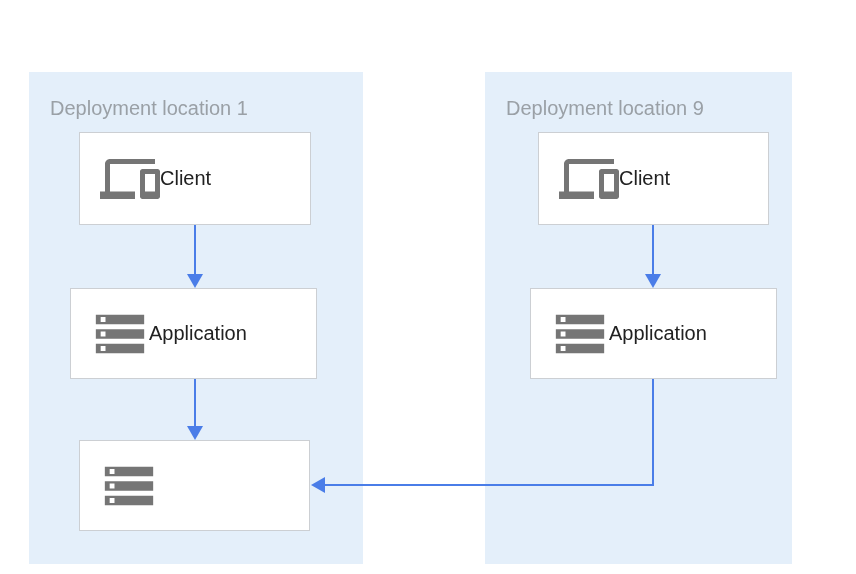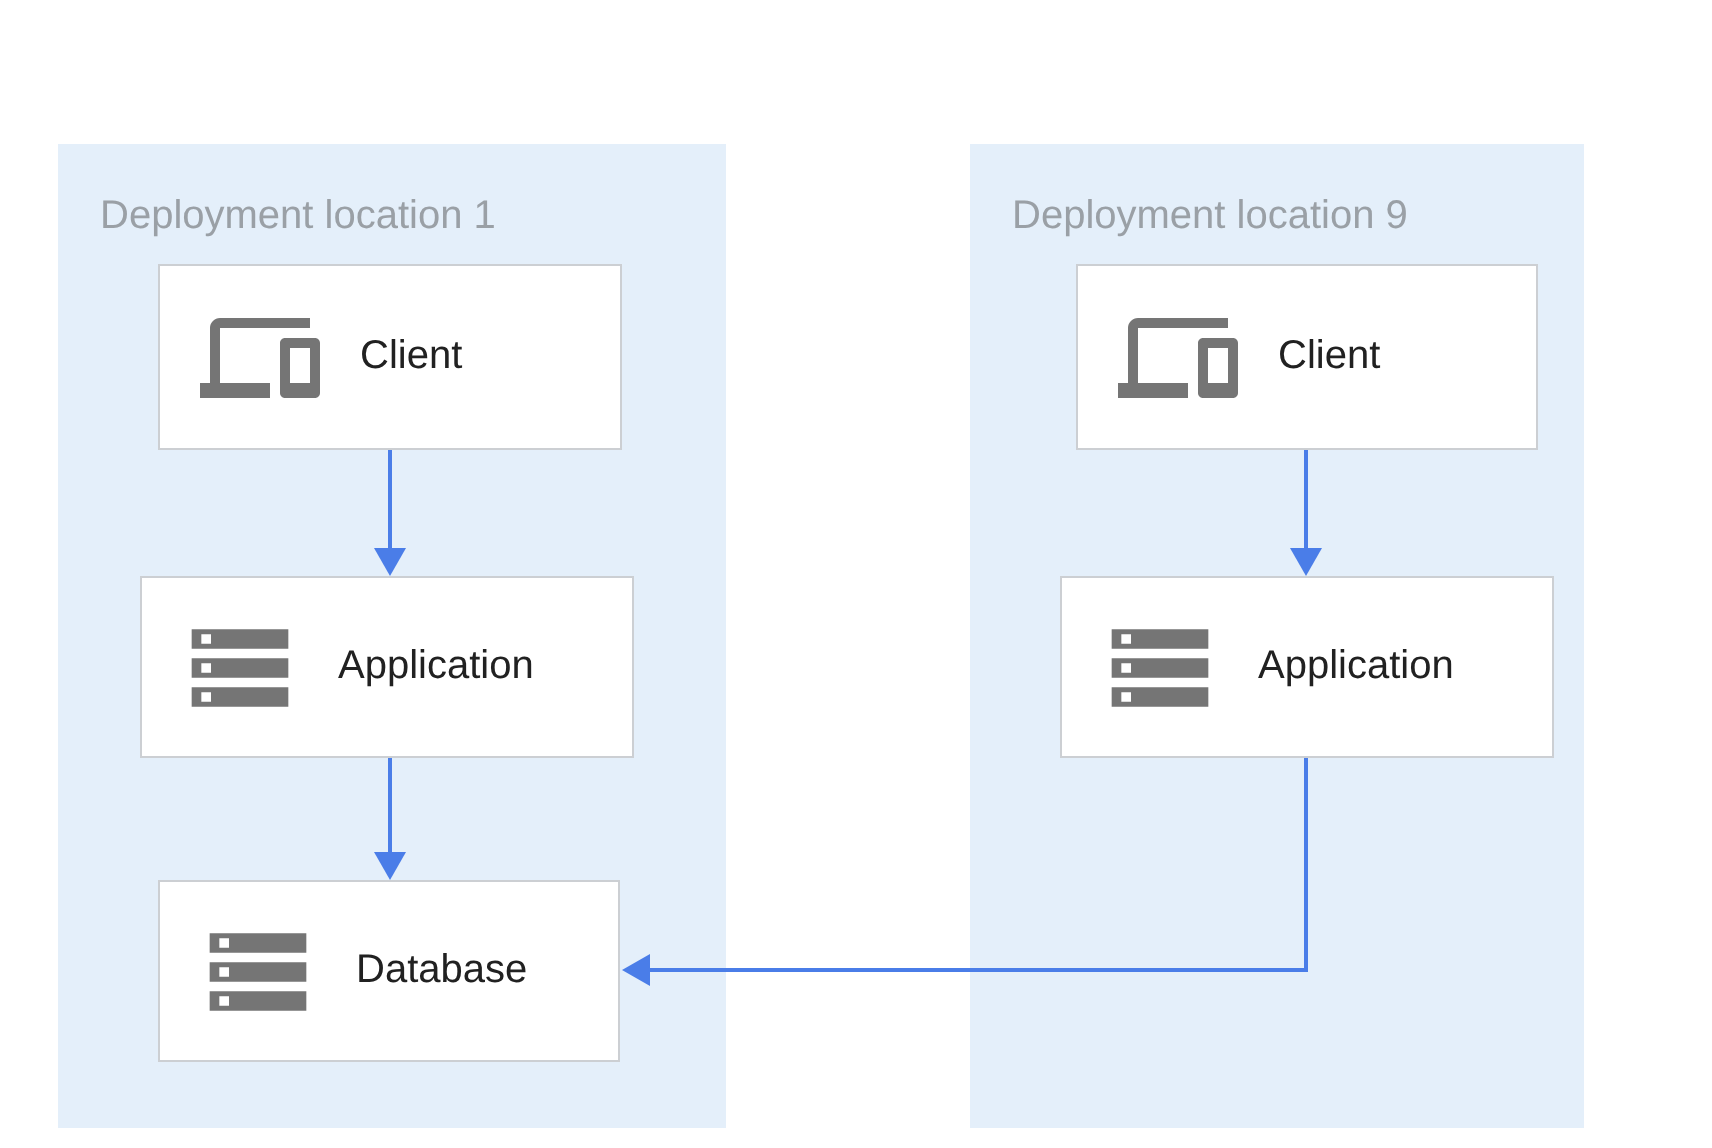--- a/index.html
+++ b/index.html
@@ -33,21 +33,20 @@
     color: #9aa0a6;
     white-space: nowrap;
   }
   .node {
     position: absolute;
     background: #ffffff;
     border: 1px solid #cccfd3;
     display: flex;
     align-items: center;
     padding-left: 20px;
-    gap: 20px;
   }
   .node-label {
     font-size: 20px;
     color: #212121;
     white-space: nowrap;
   }
   .icon svg { display: block; }
   .icon { color: #757575; flex: 0 0 auto; }
 
   
@@ -107,21 +106,20 @@
     </span>
     <span class="node-label">Application</span>
   </div>
 
   <div class="node node-database-1">
     <span class="icon">
       <svg width="58" height="58" viewBox="0 0 24 24" fill="currentColor" aria-hidden="true">
         <path d="M2 20h20v-4H2v4zm2-3h2v2H4v-2zM2 4v4h20V4H2zm4 3H4V5h2v2zm-4 7h20v-4H2v4zm2-3h2v2H4v-2z"></path>
       </svg>
     </span>
-    <span class="node-label">Database</span>
   </div>
 
   <div class="node node-client-2">
     <span class="icon">
       <svg width="60" height="60" viewBox="0 0 24 24" fill="currentColor" aria-hidden="true">
         <path d="M4 6h18V4H4c-1.1 0-2 .9-2 2v11H0v3h14v-3H4V6zm19 2h-6c-.55 0-1 .45-1 1v10c0 .55.45 1 1 1h6c.55 0 1-.45 1-1V9c0-.55-.45-1-1-1zm-1 9h-4v-7h4v7z"></path>
       </svg>
     </span>
     <span class="node-label">Client</span>
   </div>

